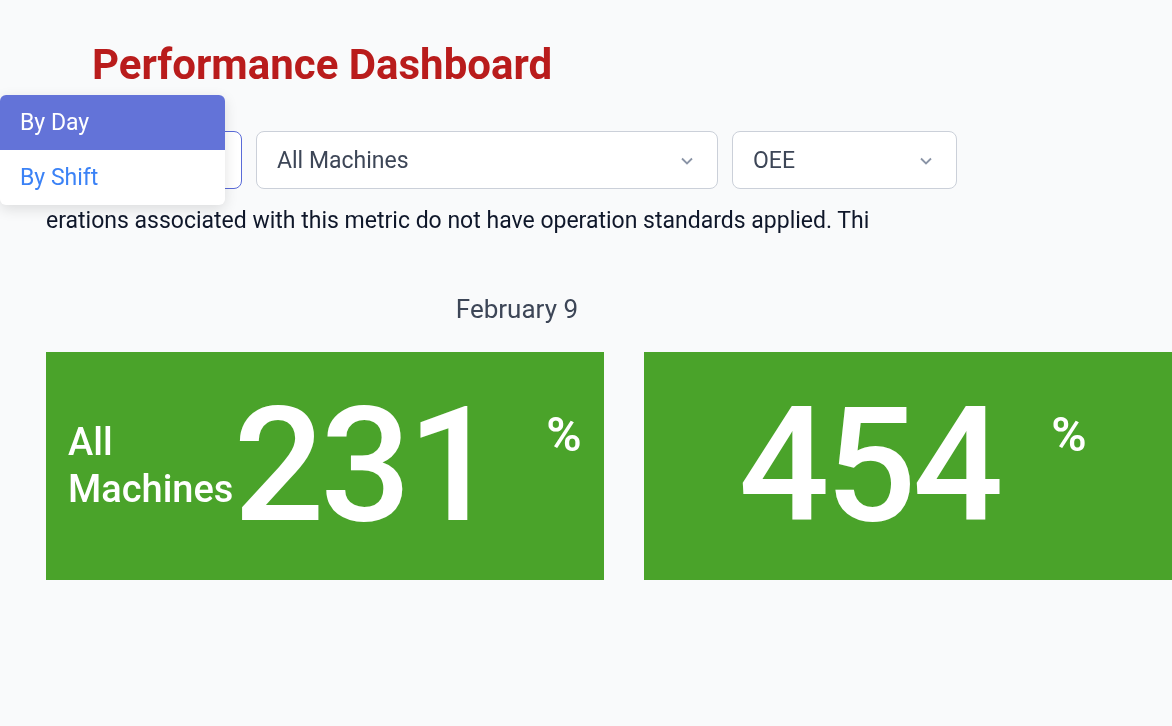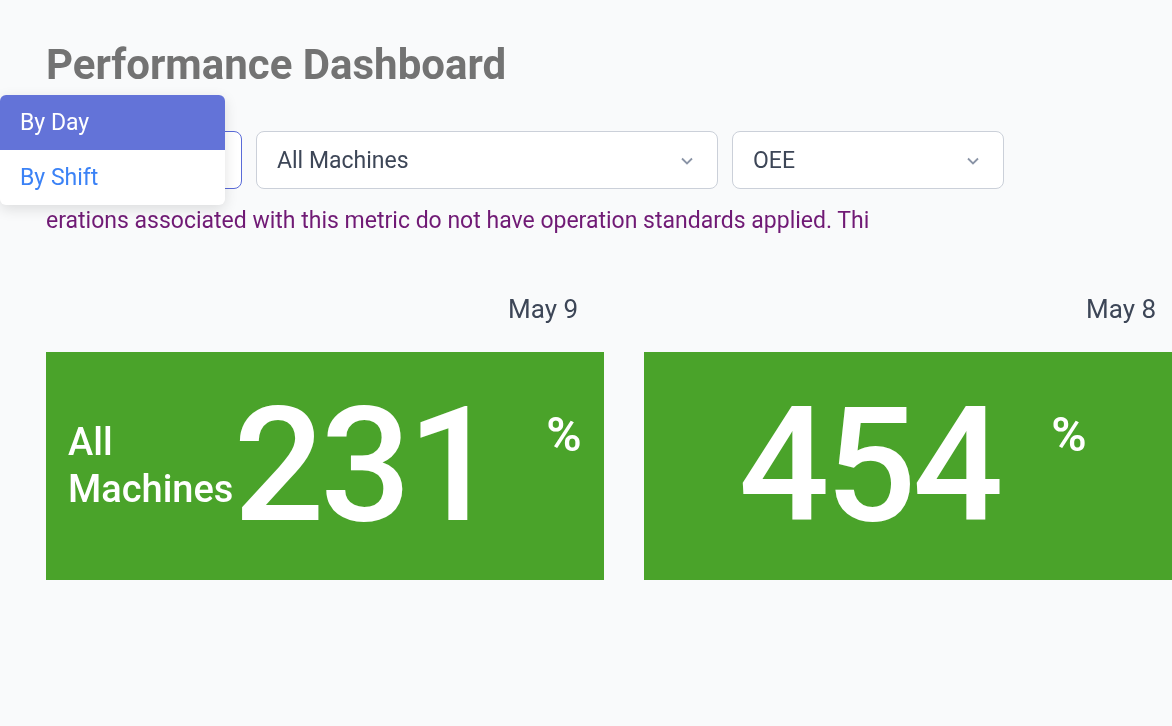--- a/index.html
+++ b/index.html
@@ -12,22 +12,23 @@
       background: #f9fafb;
       padding: 40px 46px;
       width: 1172px;
       height: 726px;
       overflow: hidden;
       color: #3d4657;
     }
     .page-title {
       font-size: 42px;
       font-weight: 700;
-      color: #737373;
+      color: #b91c1c;
       margin-bottom: 42px;
+      margin-left: 46px;
     }
     .filters-row {
       display: flex;
       gap: 14px;
       margin-bottom: 18px;
     }
     .dropdown {
       display: flex;
       align-items: center;
       justify-content: space-between;
@@ -44,21 +45,21 @@
     .dropdown.active {
       border: 1.5px solid #5a6bd8;
     }
     .dropdown-byday {
       width: 196px;
     }
     .dropdown-machines {
       width: 462px;
     }
     .dropdown-metric {
-      width: 272px;
+      width: 225px;
     }
     .chevron {
       width: 20px;
       height: 20px;
       flex-shrink: 0;
       margin-left: 10px;
     }
     .chevron svg {
       width: 100%;
       height: 100%;
@@ -82,21 +83,21 @@
       font-size: 23px;
       color: #3b82f6;
       cursor: pointer;
     }
     .dropdown-item.selected {
       background: #6373d8;
       color: #ffffff;
     }
     .info-text {
       font-size: 23px;
-      color: #701a75;
+      color: #0f172a;
       white-space: nowrap;
       margin-bottom: 60px;
       overflow: hidden;
     }
     .date-headers {
       display: flex;
       gap: 40px;
     }
     .date-col {
       flex: 0 0 538px;
@@ -187,24 +188,21 @@
 
 <div class="dropdown-menu">
   <div class="dropdown-item selected">By Day</div>
   <div class="dropdown-item">By Shift</div>
 </div>
 
 <div class="info-text">erations associated with this metric do not have operation standards applied. Thi</div>
 
 <div class="date-headers">
   <div class="date-col">
-    <div class="date-label">May 9</div>
-  </div>
-  <div class="date-col">
-    <div class="date-label">May 8</div>
+    <div class="date-label">February 9</div>
   </div>
 </div>
 
 <div class="metrics-row">
   <div class="metric-card">
     <div class="metric-label">All Machines</div>
     <div class="metric-value-wrap">
       <span class="metric-value">231</span>
       <span class="metric-percent">%</span>
     </div>

